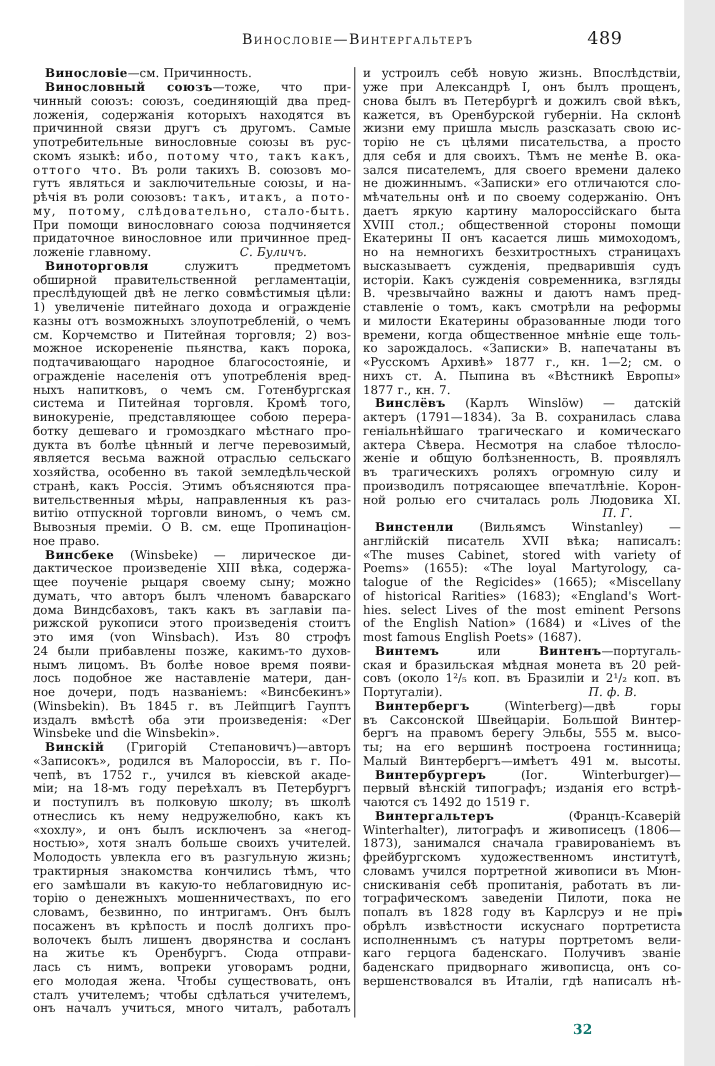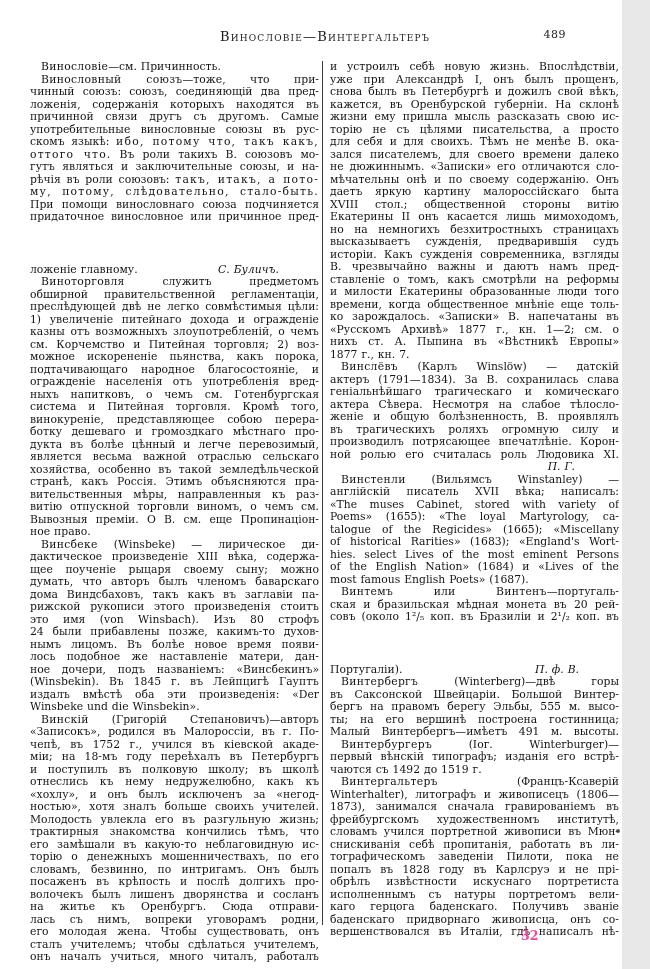--- a/index.html
+++ b/index.html
@@ -14,21 +14,21 @@
   .running-head{
     position:absolute;top:29px;left:0;width:650px;
     text-align:center;
     font-variant:small-caps;
     font-size:13px;line-height:15px;
     letter-spacing:1.2px;
     color:#1a1a1a;
   }
   .page-number{
     position:absolute;top:27px;right:56px;
-    font-size:11px;line-height:16px;
+    font-size:16px;line-height:16px;
     letter-spacing:.5px;
     color:#1a1a1a;
   }
   .content{
     position:absolute;top:61px;left:30px;
     display:flex;
   }
   .col{width:289px;}
   .col-divider{
     width:1px;height:864px;
@@ -38,36 +38,36 @@
   .line{
     height:12.51px;line-height:12.51px;
     font-size:10.8px;
     text-align:justify;
     text-align-last:justify;
     overflow:hidden;
     word-spacing:.5px;
   }
   .line.l{text-align-last:left;}
   .line.r{text-align-last:right;padding-right:44px;}
-  .line.s{display:flex;justify-content:space-between;padding-right:40px;margin-top:40px;}
+  .line.s{display:flex;justify-content:space-between;padding-right:40px;}
   .line.in{padding-left:11px;}
-  .line b{font-weight:normal;letter-spacing:.3px;}
+  .line b{font-weight:bold;letter-spacing:.3px;}
   .line i,.sig{font-style:italic;}
   .sp{letter-spacing:1.2px;}
   .footer-imprint{
     position:absolute;top:926px;left:85px;
     font-size:9.5px;font-weight:bold;
     letter-spacing:.4px;
     color:#1a1a1a;
     margin-top:44px;
   }
   .sheet-number{
     position:absolute;top:928px;left:521px;
     font-size:12.5px;font-weight:bold;
-    color:#ec4899;
+    color:#0f766e;
   }
   .ink-speck{
     position:absolute;left:616px;top:829px;
     width:4px;height:4px;border-radius:50%;
     background:#3c3c3c;opacity:.85;
   }
 </style>
 </head>
 <body>
 
@@ -157,21 +157,21 @@
         <div class="line j">уже при Александрѣ I, онъ былъ прощенъ,</div>
         <div class="line j">снова былъ въ Петербургѣ и дожилъ свой вѣкъ,</div>
         <div class="line j">кажется, въ Оренбурской губерніи. На склонѣ</div>
         <div class="line j">жизни ему пришла мысль разсказать свою ис-</div>
         <div class="line j">торію не съ цѣлями писательства, а просто</div>
         <div class="line j">для себя и для своихъ. Тѣмъ не менѣе В. ока-</div>
         <div class="line j">зался писателемъ, для своего времени далеко</div>
         <div class="line j">не дюжиннымъ. «Записки» его отличаются сло-</div>
         <div class="line j">мѣчательны онѣ и по своему содержанію. Онъ</div>
         <div class="line j">даетъ яркую картину малороссійскаго быта</div>
-        <div class="line j">XVIII стол.; общественной стороны витію</div>
+        <div class="line j">XVIII стол.; общественной стороны помощи</div>
         <div class="line j">Екатерины II онъ касается лишь мимоходомъ,</div>
         <div class="line j">но на немногихъ безхитростныхъ страницахъ</div>
         <div class="line j">высказываетъ сужденія, предварившія судъ</div>
         <div class="line j">исторіи. Какъ сужденія современника, взгляды</div>
         <div class="line j">В. чрезвычайно важны и даютъ намъ пред-</div>
         <div class="line j">ставленіе о томъ, какъ смотрѣли на реформы</div>
         <div class="line j">и милости Екатерины образованные люди того</div>
         <div class="line j">времени, когда общественное мнѣніе еще толь-</div>
         <div class="line j">ко зарождалось. «Записки» В. напечатаны въ</div>
         <div class="line j">«Русскомъ Архивѣ» 1877 г., кн. 1—2; см. о</div>

